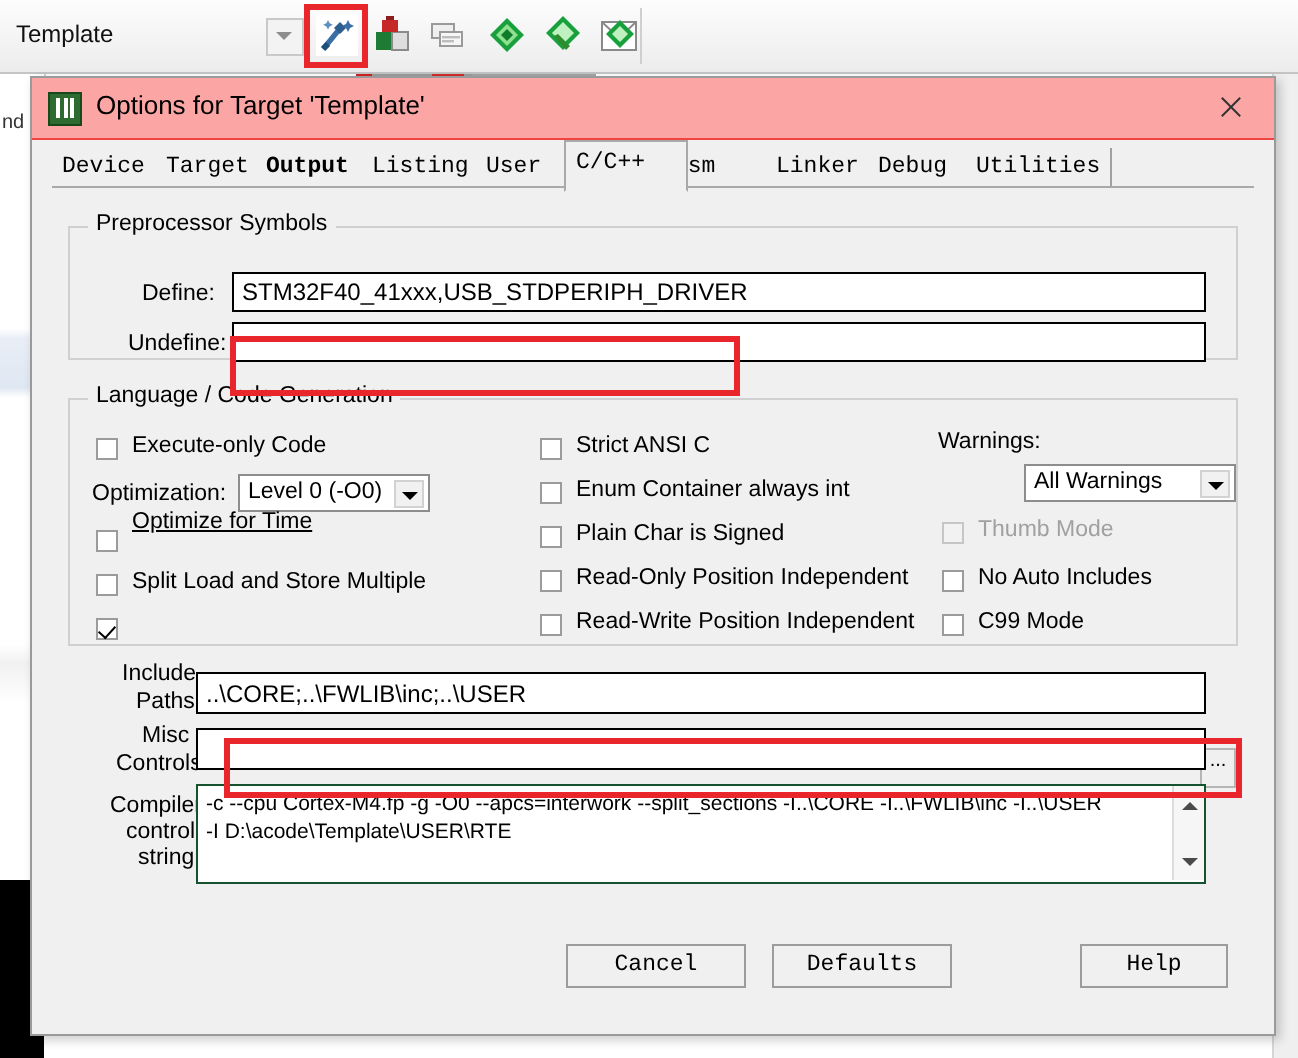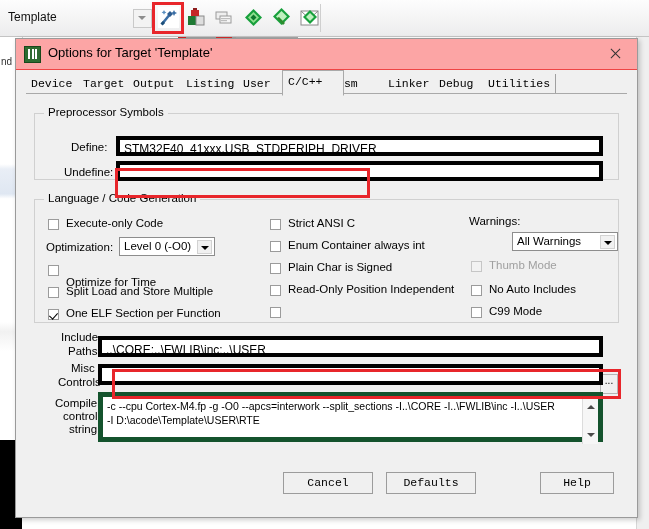--- a/index.html
+++ b/index.html
@@ -70,42 +70,42 @@
     padding:0 5px;border-right:1px solid #a0a0a0;background:#f0f0f0;cursor:default;}
   .tab.active{top:0;height:24px;line-height:22px;background:#f0f0f0;
     border:1px solid #a9a9a9;border-bottom:1px solid #f0f0f0;z-index:3;}
 
   
   .group{position:absolute;border:1px solid #d0d0d0;}
   .group > .glabel{position:absolute;top:-8px;left:9px;background:#f0f0f0;
     padding:0 4px;font-size:11.5px;color:#000;}
   .lbl{position:absolute;font-size:11.5px;color:#000;}
   .lbl.dis{color:#a0a0a0;}
-  .field{position:absolute;background:#fff;border:4px solid #000000;box-sizing:border-box;}
+  .field{position:absolute;background:#fff;border:1px solid #000000;box-sizing:border-box;}
   .fieldtext{position:absolute;font-size:12px;color:#000;white-space:nowrap;overflow:hidden;}
 
   .cb{position:absolute;width:11px;height:11px;border:1px solid #9b9b9b;background:#fff;box-sizing:border-box;}
   .cb.dis{border-color:#c6c6c6;background:#f2f2f2;}
   .cb.checked:after{content:"";position:absolute;left:2px;top:1px;width:4px;height:7px;
     border:solid #000;border-width:0 1.6px 1.6px 0;transform:rotate(42deg);}
 
   .combo{position:absolute;height:19px;background:#fff;border:1px solid #8d8d8d;box-sizing:border-box;}
   .combo .ctext{position:absolute;left:4px;top:2px;font-size:11.5px;color:#000;}
   .combo .carrow{position:absolute;right:2px;top:2px;width:15px;height:14px;background:#f1f1f1;border:1px solid #d2d2d2;box-sizing:border-box;}
   .combo .carrow:after{content:"";position:absolute;left:3px;top:5px;
     border-left:4px solid transparent;border-right:4px solid transparent;border-top:4px solid #000;}
 
   #redbox-define{position:absolute;left:99px;top:129px;width:255px;height:30px;
     border:3px solid #e8262b;box-sizing:border-box;z-index:9;pointer-events:none;}
   #redbox-inc{position:absolute;left:96px;top:330px;width:509px;height:30px;
     border:3px solid #e8262b;box-sizing:border-box;z-index:9;pointer-events:none;}
 
   
   #cc-box{position:absolute;left:96px;top:396px;width:509px;height:49px;
-    background:#fff;border:5px solid #14532d;box-sizing:border-box;}
+    background:#fff;border:1px solid #14532d;box-sizing:border-box;}
   #cc-line1{position:absolute;left:4px;top:3px;font-size:10.5px;color:#000;white-space:nowrap;}
   #cc-line2{position:absolute;left:4px;top:17px;font-size:10.5px;color:#000;white-space:nowrap;}
   #cc-scroll{position:absolute;right:0;top:0;width:15px;height:47px;background:#f6f6f6;border-left:1px solid #dcdcdc;}
   .sbtn{position:absolute;left:0;width:15px;height:15px;}
   .sbtn.up{top:2px;}
   .sbtn.dn{bottom:2px;}
   .sbtn:after{content:"";position:absolute;left:4px;top:6px;
     border-left:4px solid transparent;border-right:4px solid transparent;}
   .sbtn.up:after{border-bottom:4px solid #4a4a4a;}
   .sbtn.dn:after{border-top:4px solid #4a4a4a;}
@@ -191,21 +191,21 @@
 
   <div id="dlg-titlebar">
     <div id="dlg-logo"></div>
     <div id="dlg-title">Options for Target 'Template'</div>
     <div id="dlg-close"></div>
   </div>
 
   <div id="tabstrip">
     <div class="tab" style="left:10px;width:52px;">Device</div>
     <div class="tab" style="left:62px;width:50px;">Target</div>
-    <div class="tab" style="left:112px;width:53px;">Output</div>
+    <div class="tab" style="left:112px;width:53px;font-weight:bold;">Output</div>
     <div class="tab" style="left:165px;width:57px;">Listing</div>
     <div class="tab" style="left:222px;width:44px;">User</div>
     <div class="tab active" style="left:266px;width:50px;">C/C++</div>
     <div class="tab" style="left:316px;width:51px;">Asm</div>
     <div class="tab" style="left:367px;width:51px;">Linker</div>
     <div class="tab" style="left:418px;width:49px;">Debug</div>
     <div class="tab" style="left:467px;width:62px;">Utilities</div>
   </div>
 
   <div class="group" style="left:18px;top:74px;width:583px;height:65px;">
@@ -227,41 +227,41 @@
   <div class="cb" style="left:32px;top:180px;"></div>
   <div class="lbl" style="left:50px;top:178px;">Execute-only Code</div>
 
   <div class="lbl" style="left:30px;top:202px;">Optimization:</div>
   <div class="combo" style="left:103px;top:198px;width:96px;">
     <span class="ctext">Level 0 (-O0)</span>
     <span class="carrow"></span>
   </div>
 
   <div class="cb" style="left:32px;top:226px;"></div>
-  <div class="lbl" style="left:50px;top:237px;">Optimize for Time</div>
+  <div class="lbl" style="left:50px;top:216px;text-decoration:underline;">Optimize for Time</div>
 
   <div class="cb" style="left:32px;top:248px;"></div>
   <div class="lbl" style="left:50px;top:246px;">Split Load and Store Multiple</div>
 
   <div class="cb checked" style="left:32px;top:270px;"></div>
-  <div class="lbl" style="left:50px;top:268px;">One ELF Section per Function</div>
 
   <div class="cb" style="left:254px;top:180px;"></div>
   <div class="lbl" style="left:272px;top:178px;">Strict ANSI C</div>
 
   <div class="cb" style="left:254px;top:202px;"></div>
   <div class="lbl" style="left:272px;top:200px;">Enum Container always int</div>
 
   <div class="cb" style="left:254px;top:224px;"></div>
   <div class="lbl" style="left:272px;top:222px;">Plain Char is Signed</div>
 
   <div class="cb" style="left:254px;top:246px;"></div>
   <div class="lbl" style="left:272px;top:244px;">Read-Only Position Independent</div>
 
   <div class="cb" style="left:254px;top:268px;"></div>
+  <div class="lbl" style="left:272px;top:266px;">Read-Write Position Independent</div>
 
   <div class="lbl" style="left:453px;top:176px;">Warnings:</div>
   <div class="combo" style="left:453px;top:193px;width:106px;margin-left:43px;">
     <span class="ctext">All Warnings</span>
     <span class="carrow"></span>
   </div>
 
   <div class="cb dis" style="left:455px;top:222px;"></div>
   <div class="lbl dis" style="left:473px;top:220px;">Thumb Mode</div>
 

